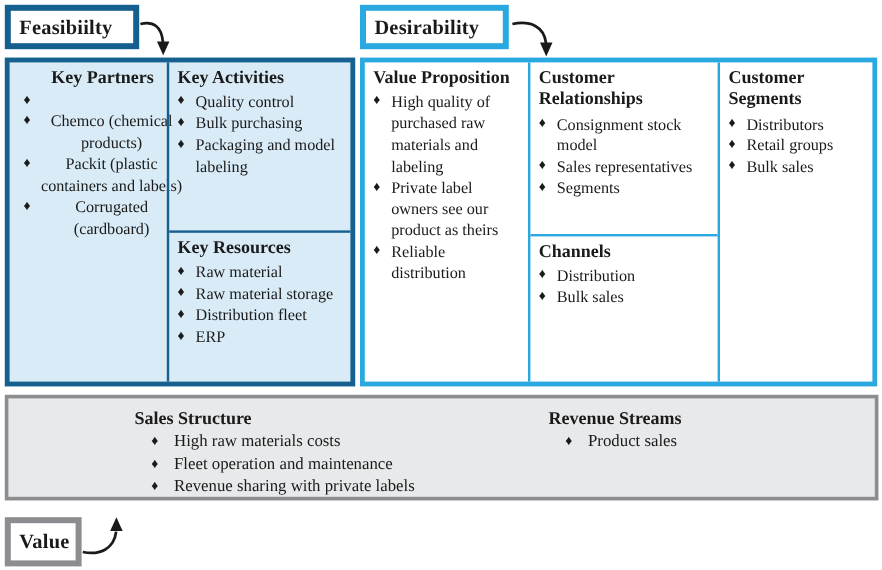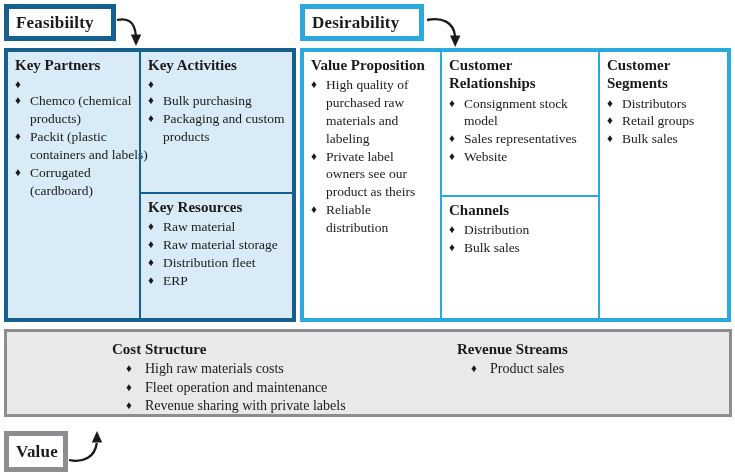--- a/index.html
+++ b/index.html
@@ -25,21 +25,21 @@
   
   .bigbox { position:absolute; box-sizing:border-box; }
   #feasibility-box { left:4px; top:48px; width:292px; height:274px;
     border:4px solid var(--c-feasibility); background:var(--c-feasibility_fill); }
   #desirability-box { left:300px; top:48px; width:431px; height:274px;
     border:4px solid var(--c-desirability); background:var(--c-desirability_fill); }
   #value-box { left:4px; top:329px; width:728px; height:88px;
     border:3px solid var(--c-value); background:var(--c-value_fill); }
   .inner { position:absolute; box-sizing:border-box; }
   
-  #key-partners { left:0; top:0; width:154px; height:266px; }
+  #key-partners { left:0; top:0; width:154px; height:266px;text-align:center; }
   #f-vdiv { left:131px; top:0; width:2px; height:266px; background:var(--c-feasibility); }
   #key-activities { left:133px; top:0; width:151px; height:140px; }
   #f-hdiv { left:133px; top:140px; width:151px; height:2px; background:var(--c-feasibility); }
   #key-resources { left:133px; top:142px; width:151px; height:124px; }
   
   #value-proposition { left:0; top:0; width:136px; height:266px; }
   #d-vdiv1 { left:136px; top:0; width:2px; height:266px; background:var(--c-desirability); }
   #customer-relationships { left:138px; top:0; width:156px; height:143px; }
   #d-hdiv { left:138px; top:143px; width:156px; height:2px; background:var(--c-desirability); }
   #channels { left:138px; top:145px; width:156px; height:121px; }
@@ -110,28 +110,29 @@
             <span class="t">Corrugated (cardboard)</span>
           </div>
         </div>
     </div>
     <div class="inner" id="f-vdiv"></div>
     <div class="inner cell" id="key-activities">
       <h3>Key Activities</h3>
       <div class="blist">
           <div class="bi">
             <span class="b">♦</span>
+            <span class="t">Quality control</span>
           </div>
           <div class="bi">
             <span class="b">♦</span>
             <span class="t">Bulk purchasing</span>
           </div>
           <div class="bi">
             <span class="b">♦</span>
-            <span class="t">Packaging and custom products</span>
+            <span class="t">Packaging and model labeling</span>
           </div>
         </div>
     </div>
     <div class="inner" id="f-hdiv"></div>
     <div class="inner cell" id="key-resources">
       <h3>Key Resources</h3>
       <div class="blist">
           <div class="bi">
             <span class="b">♦</span>
             <span class="t">Raw material</span>
@@ -177,21 +178,21 @@
           <div class="bi">
             <span class="b">♦</span>
             <span class="t">Consignment stock model</span>
           </div>
           <div class="bi">
             <span class="b">♦</span>
             <span class="t">Sales representatives</span>
           </div>
           <div class="bi">
             <span class="b">♦</span>
-            <span class="t">Website</span>
+            <span class="t">Segments</span>
           </div>
         </div>
     </div>
     <div class="inner" id="d-hdiv"></div>
     <div class="inner cell" id="channels">
       <h3>Channels</h3>
       <div class="blist">
           <div class="bi">
             <span class="b">♦</span>
             <span class="t">Distribution</span>
@@ -217,21 +218,21 @@
           <div class="bi">
             <span class="b">♦</span>
             <span class="t">Bulk sales</span>
           </div>
         </div>
     </div>
   </div>
 
   <div class="bigbox" id="value-box">
     <div class="inner cell graycell" id="cost-structure">
-      <h3>Cost Structure</h3>
+      <h3>Sales Structure</h3>
       <div class="blist">
           <div class="bi">
             <span class="b">♦</span>
             <span class="t">High raw materials costs</span>
           </div>
           <div class="bi">
             <span class="b">♦</span>
             <span class="t">Fleet operation and maintenance</span>
           </div>
           <div class="bi">

